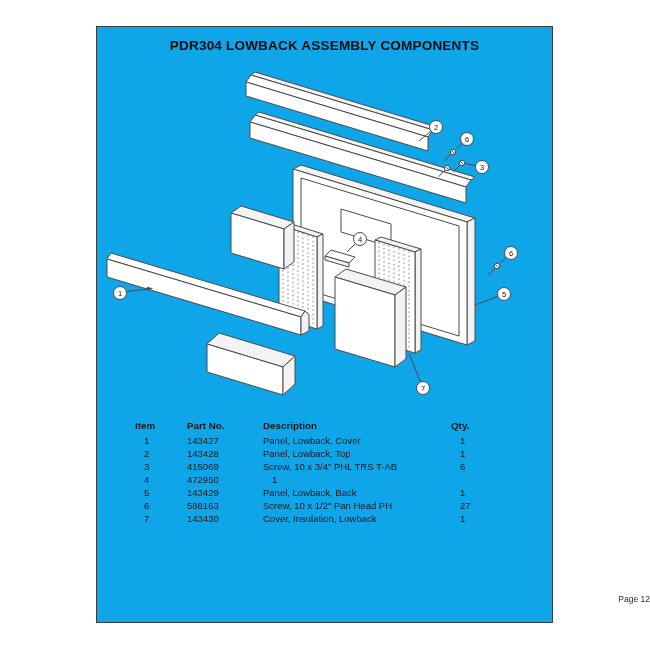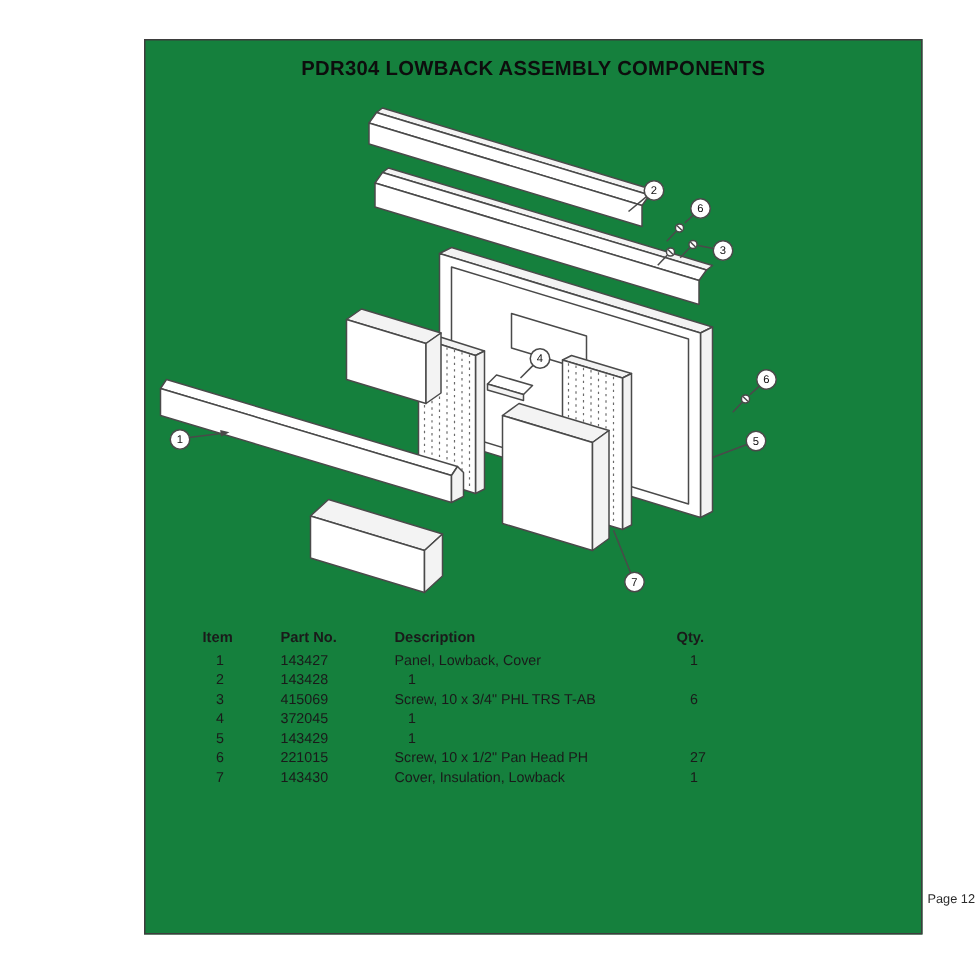--- a/index.html
+++ b/index.html
@@ -6,23 +6,23 @@
   html, body { width:650px; height:650px; }
   body {
     position:relative;
     background:#ffffff;
     font-family:"Liberation Sans", sans-serif;
     color:#111;
     overflow:hidden;
   }
   .page-frame {
     position:absolute; left:96px; top:26px;
-    width:519px; height:597px;
+    width:457px; height:597px;
     border:1.5px solid #3d3d3d;
-    background:#15803d;
+    background:#0ea5e9;
     text-decoration:underline;
   }
   .page-title {
     position:absolute; top:11px; left:0; width:100%;
     text-align:center;
     font-size:13.5px; font-weight:700; letter-spacing:.2px;
     color:#0d0d0d;
   }
   .diagram-wrap { position:absolute; left:6px; top:30px; width:444px; height:364px; }
   .parts-table {
@@ -200,41 +200,43 @@
 
     <div class="tr">
       <div class="cell cell-item-val">1</div>
       <div class="cell">143427</div>
       <div class="cell">Panel, Lowback, Cover</div>
       <div class="cell cell-qty-val">1</div>
     </div>
     <div class="tr">
       <div class="cell cell-item-val">2</div>
       <div class="cell">143428</div>
+      <div class="cell">Panel, Lowback, Top</div>
       <div class="cell cell-qty-val">1</div>
     </div>
     <div class="tr">
       <div class="cell cell-item-val">3</div>
       <div class="cell">415069</div>
       <div class="cell">Screw, 10 x 3/4" PHL TRS T-AB</div>
       <div class="cell cell-qty-val">6</div>
     </div>
     <div class="tr">
       <div class="cell cell-item-val">4</div>
-      <div class="cell">372045</div>
+      <div class="cell">472950</div>
       <div class="cell cell-qty-val">1</div>
     </div>
     <div class="tr">
       <div class="cell cell-item-val">5</div>
       <div class="cell">143429</div>
+      <div class="cell">Panel, Lowback, Back</div>
       <div class="cell cell-qty-val">1</div>
     </div>
     <div class="tr">
       <div class="cell cell-item-val">6</div>
-      <div class="cell">221015</div>
+      <div class="cell">588163</div>
       <div class="cell">Screw, 10 x 1/2" Pan Head PH</div>
       <div class="cell cell-qty-val">27</div>
     </div>
     <div class="tr">
       <div class="cell cell-item-val">7</div>
       <div class="cell">143430</div>
       <div class="cell">Cover, Insulation, Lowback</div>
       <div class="cell cell-qty-val">1</div>
     </div>
   </div>

